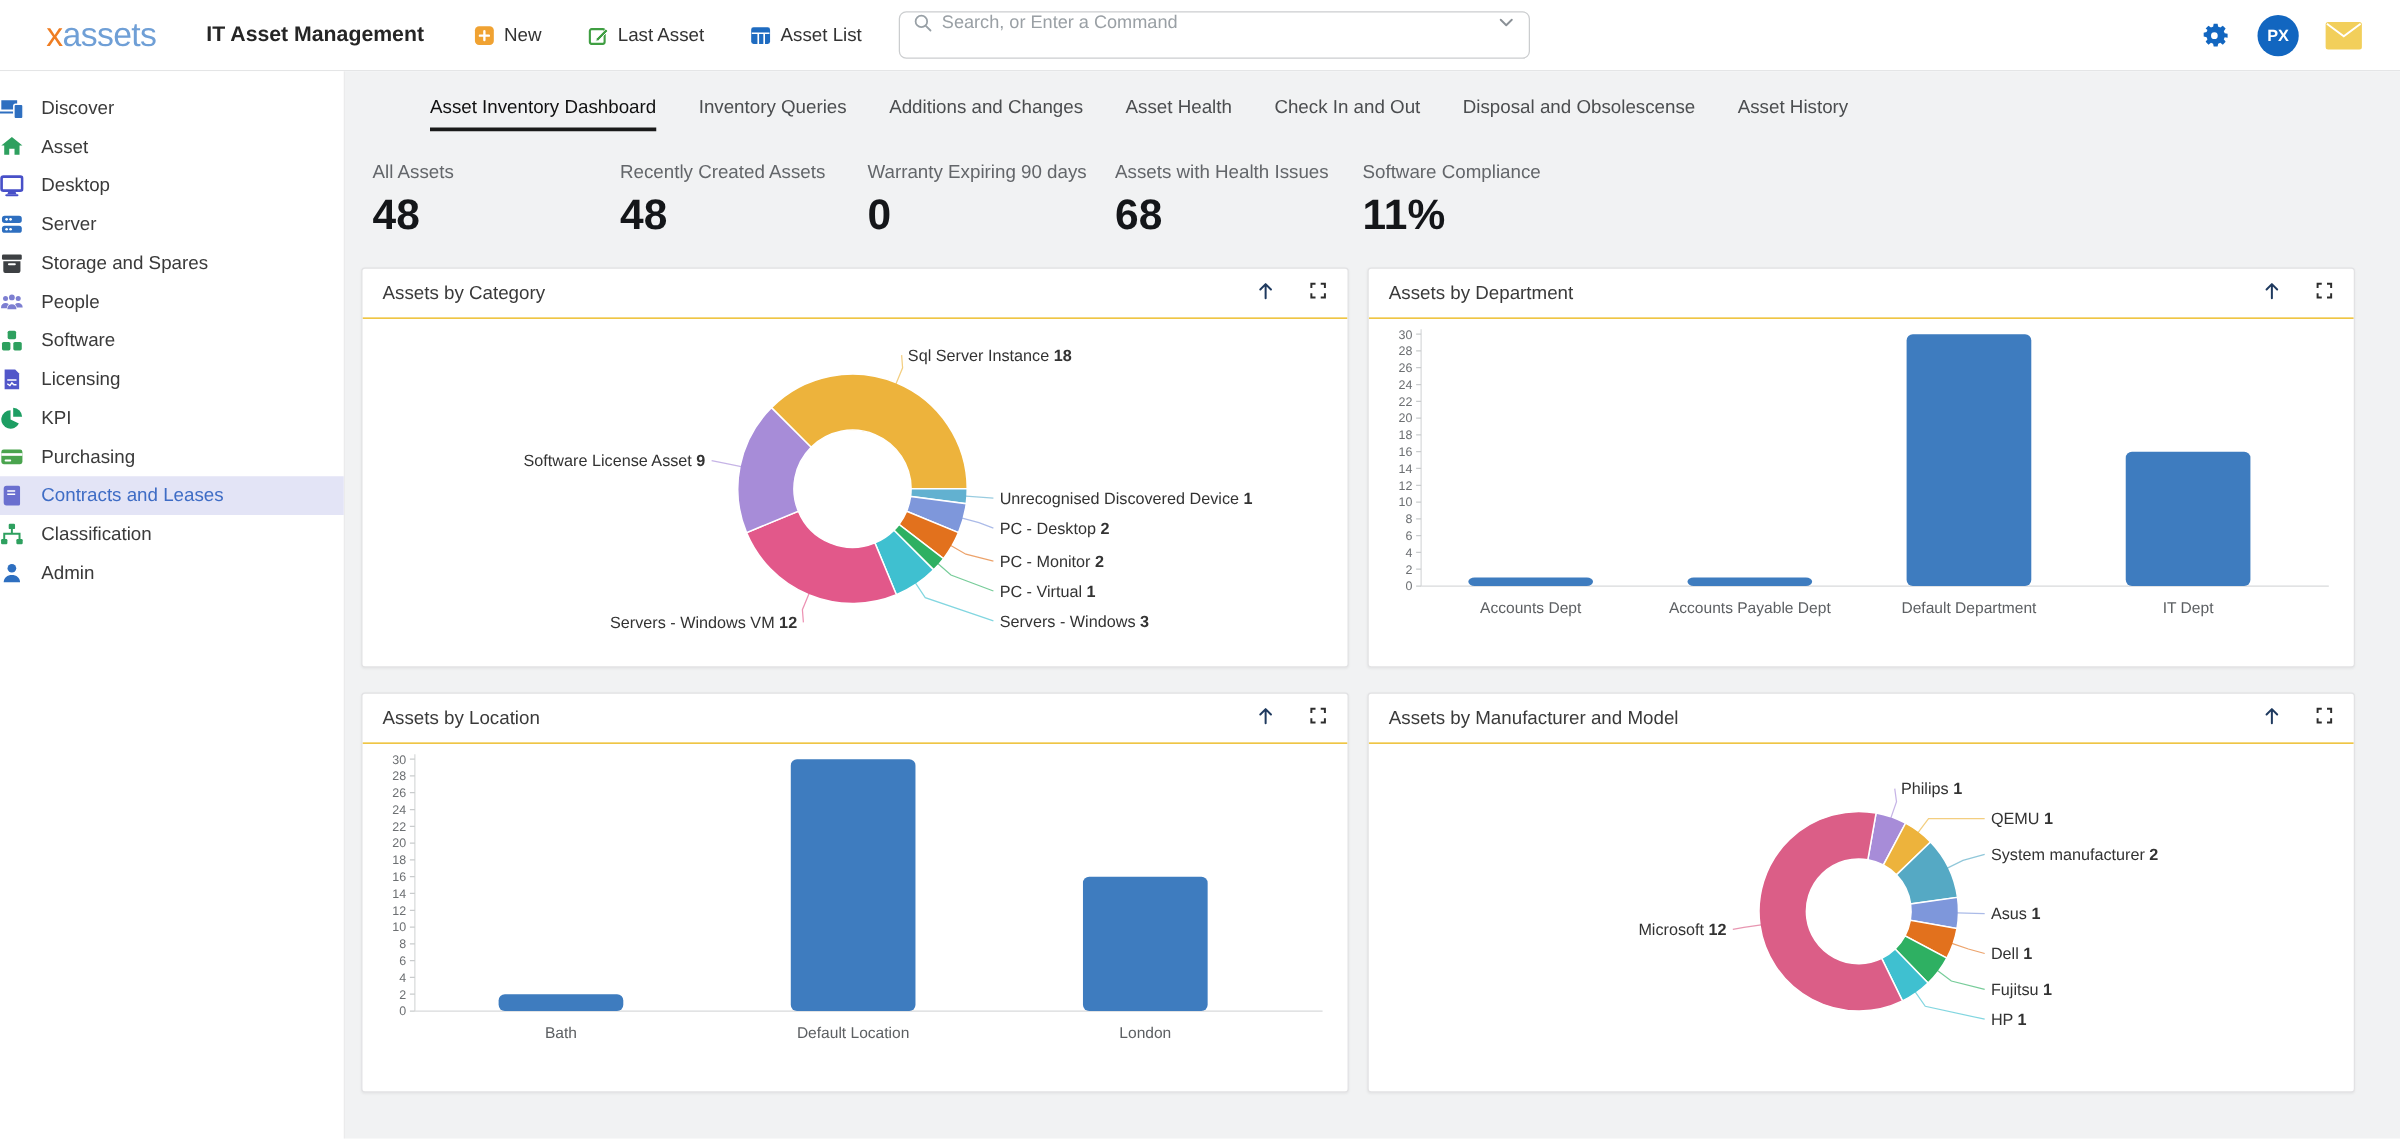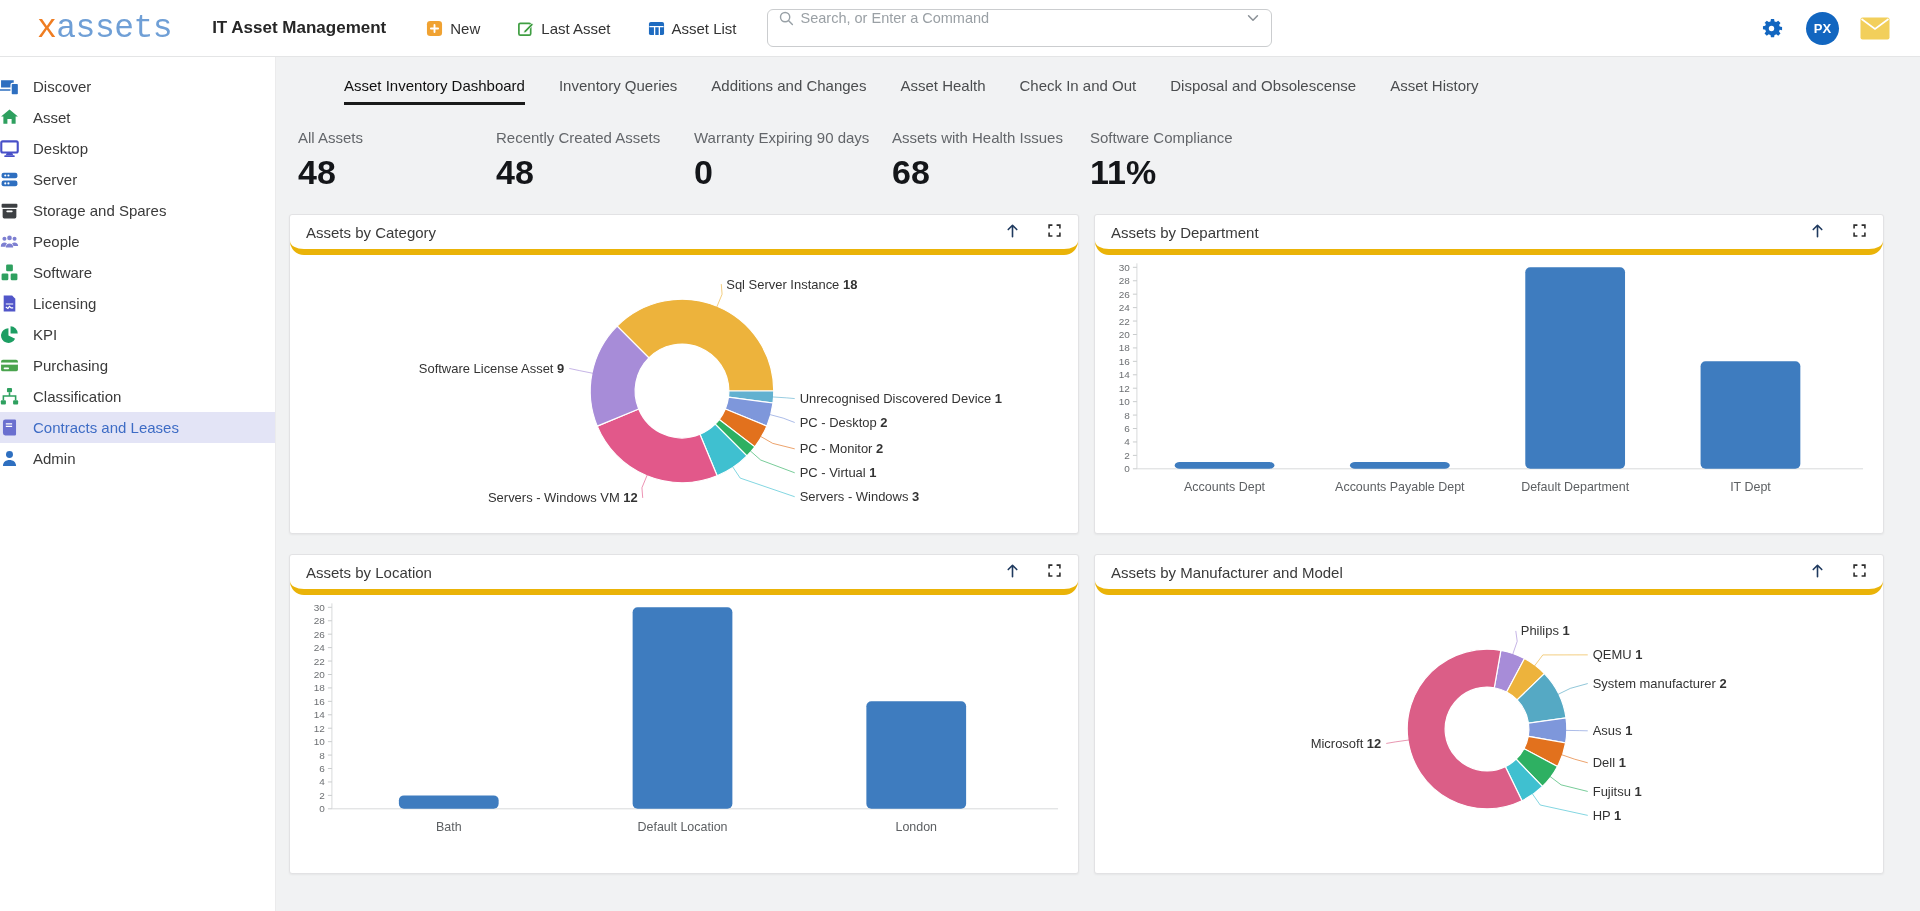--- a/index.html
+++ b/index.html
@@ -2,21 +2,21 @@
 <html><head>
 <meta charset="utf-8">
 <style>
   * { margin:0; padding:0; box-sizing:border-box; }
   html,body { width:1920px; height:911px; overflow:hidden; background:#fff;
     font-family:"Liberation Sans", sans-serif; }
 
   
   .topbar { height:57px; display:flex; align-items:center; background:#fff;
     border-bottom:1px solid #e4e5e6; padding:0 30px 0 37px; }
-  .logo { font-size:33px; color:#6f9fd6; letter-spacing:-0.5px; cursor:pointer;font-family:Liberation Mono, monospace; }
+  .logo { font-size:27px; color:#6f9fd6; letter-spacing:-0.5px; cursor:pointer; }
   .logo .lx { color:#ef7d22; }
   .app-title { margin-left:40px; font-size:17px; font-weight:700; color:#262626; white-space:nowrap; }
   .actions { display:flex; gap:37px; margin-left:40px; }
   .action { display:flex; align-items:center; gap:7px; font-size:15px; color:#333;
     cursor:pointer; white-space:nowrap; }
   .search { margin-left:30px; width:505px; height:38px; border:1px solid #cbcdcf;
     border-radius:6px; display:flex; align-items:flex-start; padding:0 10px; background:#fff; }
   .search input { border:none; outline:none; flex:1; font-size:14.5px; color:#333;
     margin-left:7px; font-family:inherit; background:transparent; }
   .search input::placeholder { color:#9aa0a5; }
@@ -45,21 +45,21 @@
   
   .stats { display:flex; margin:24px 0 0 9px; }
   .stat { width:198px; }
   .stat .lbl { font-size:15px; color:#63666a; white-space:nowrap; }
   .stat .val { font-size:34px; font-weight:700; color:#141619; margin-top:7px; }
 
   
   .grid { display:grid; grid-template-columns:790px 790px; column-gap:15px; row-gap:20px; margin-top:22px; }
   .card { background:#fff; border:1px solid #e2e2e4; border-radius:3px; height:320px;
     box-shadow:0 1px 2px rgba(0,0,0,.05); overflow:hidden; }
-  .card-h { height:40px; display:flex; align-items:center; padding:0 16px; border-bottom:6px solid #eab308;border-radius:14px; }
+  .card-h { height:40px; display:flex; align-items:center; padding:0 16px; border-bottom:1px solid #eab308; }
   .card-h .t { font-size:15px; color:#3a3a3a; flex:1; }
   .card-h .ic { margin-left:26px; cursor:pointer; }
   .card-b { height:278px; }
   svg.chart { width:100%; height:100%; display:block; }
 </style>
 </head>
 <body>
 
 <header class="topbar">
   <div class="logo"><span class="lx">x</span><span>assets</span></div>
@@ -219,39 +219,39 @@
       <div class="side-item">
         <span class="icn" style="color: rgb(74, 164, 78);">
           <svg width="19" height="19" viewBox="0 0 18 18" fill="currentColor">
             <rect x="1" y="3.5" width="16" height="11" rx="1.8"></rect>
             <rect x="1" y="6.2" width="16" height="2" fill="#fff"></rect>
             <rect x="3.5" y="11" width="5" height="1.5" rx="0.7" fill="#fff"></rect>
           </svg>
         </span>
         <span>Purchasing</span>
       </div>
+      <div class="side-item selected">
+        <span class="icn" style="color: rgb(106, 111, 207);">
+          <svg width="19" height="19" viewBox="0 0 18 18">
+            <path d="M5 1.5h9a1.2 1.2 0 0 1 1.2 1.2v12.6A1.2 1.2 0 0 1 14 16.5H5A2.2 2.2 0 0 1 2.8 14.3V3.7A2.2 2.2 0 0 1 5 1.5z" fill="currentColor"></path>
+            <path d="M5.5 5.5h6M5.5 8h6" stroke="#fff" stroke-width="1.1"></path>
+          </svg>
+        </span>
+        <span>Contracts and Leases</span>
+      </div>
       <div class="side-item">
         <span class="icn" style="color: rgb(46, 160, 95);">
           <svg width="19" height="19" viewBox="0 0 18 18">
             <rect x="6.6" y="1" width="4.8" height="4" rx="0.9" fill="currentColor"></rect>
             <rect x="0.8" y="12.5" width="4.8" height="4" rx="0.9" fill="currentColor"></rect>
             <rect x="12.4" y="12.5" width="4.8" height="4" rx="0.9" fill="currentColor"></rect>
             <path d="M9 5v3.5M3.2 12.5V8.5h11.6v4" fill="none" stroke="currentColor" stroke-width="1.5"></path>
           </svg>
         </span>
         <span>Classification</span>
-      </div>
-      <div class="side-item selected">
-        <span class="icn" style="color: rgb(106, 111, 207);">
-          <svg width="19" height="19" viewBox="0 0 18 18">
-            <path d="M5 1.5h9a1.2 1.2 0 0 1 1.2 1.2v12.6A1.2 1.2 0 0 1 14 16.5H5A2.2 2.2 0 0 1 2.8 14.3V3.7A2.2 2.2 0 0 1 5 1.5z" fill="currentColor"></path>
-            <path d="M5.5 5.5h6M5.5 8h6" stroke="#fff" stroke-width="1.1"></path>
-          </svg>
-        </span>
-        <span>Contracts and Leases</span>
       </div>
       <div class="side-item">
         <span class="icn" style="color: rgb(46, 111, 192);">
           <svg width="19" height="19" viewBox="0 0 18 18" fill="currentColor">
             <circle cx="9" cy="5.3" r="3.3"></circle>
             <path d="M2.8 16c0-3.6 2.8-5.6 6.2-5.6s6.2 2 6.2 5.6z"></path>
           </svg>
         </span>
         <span>Admin</span>
       </div>

